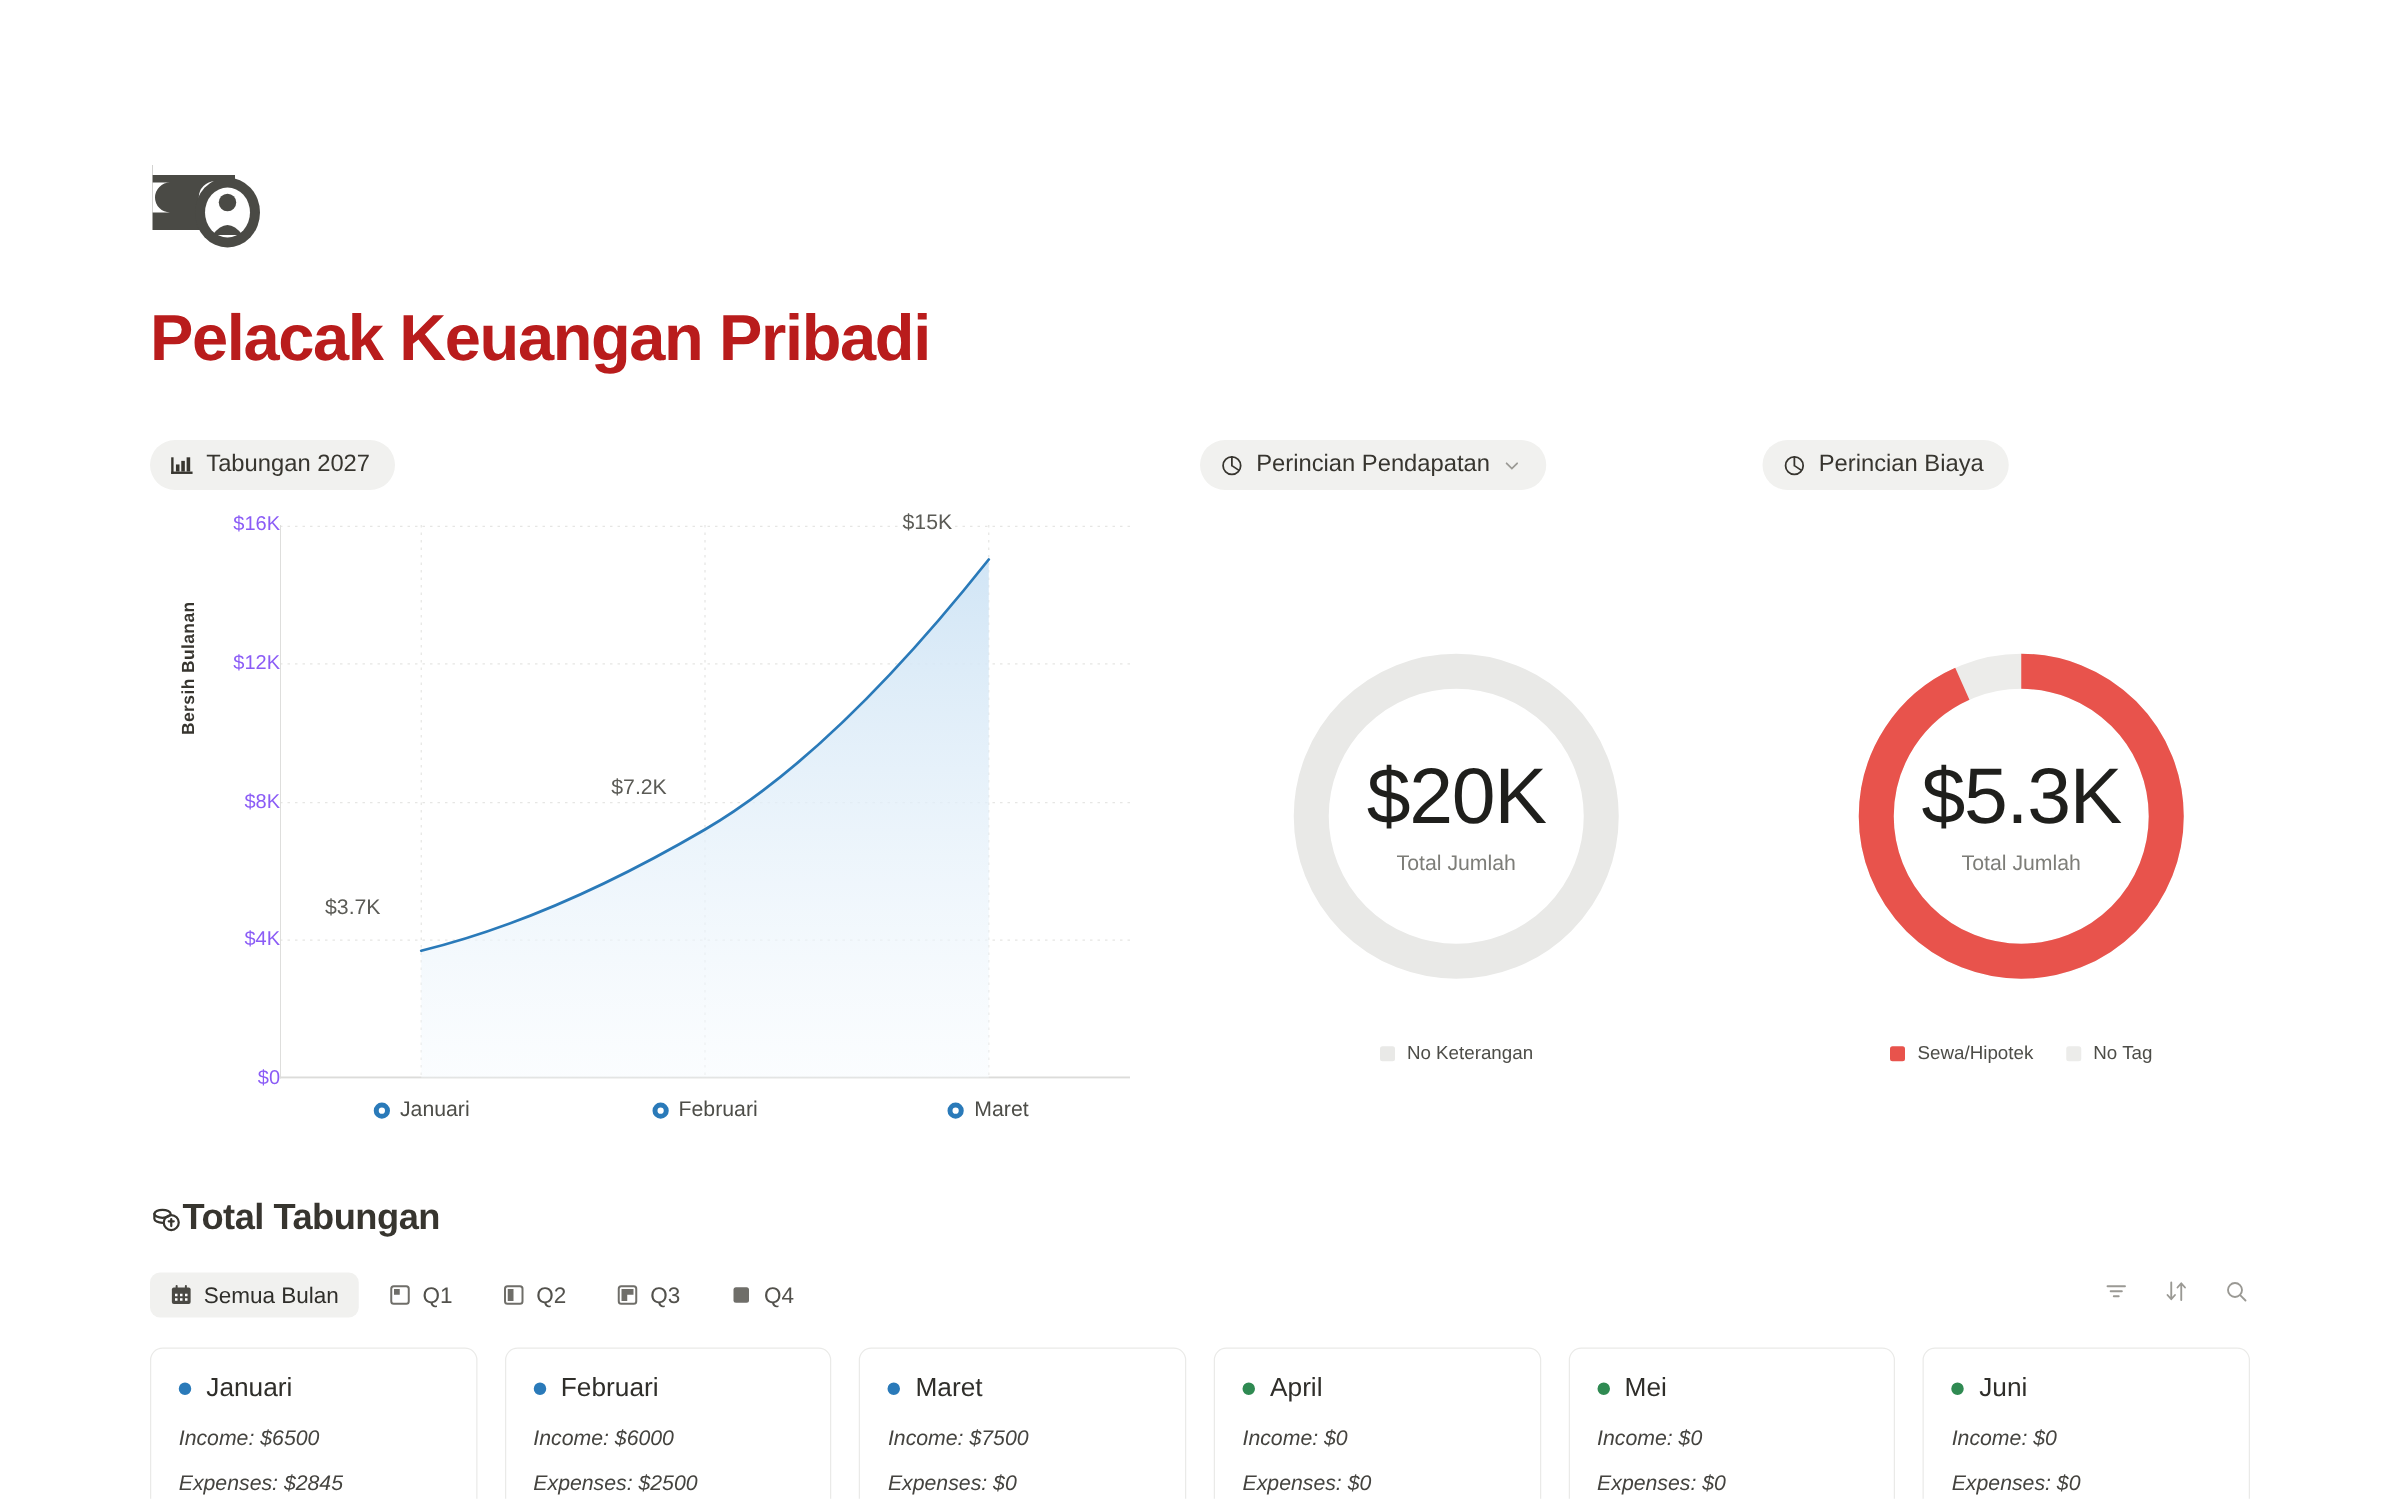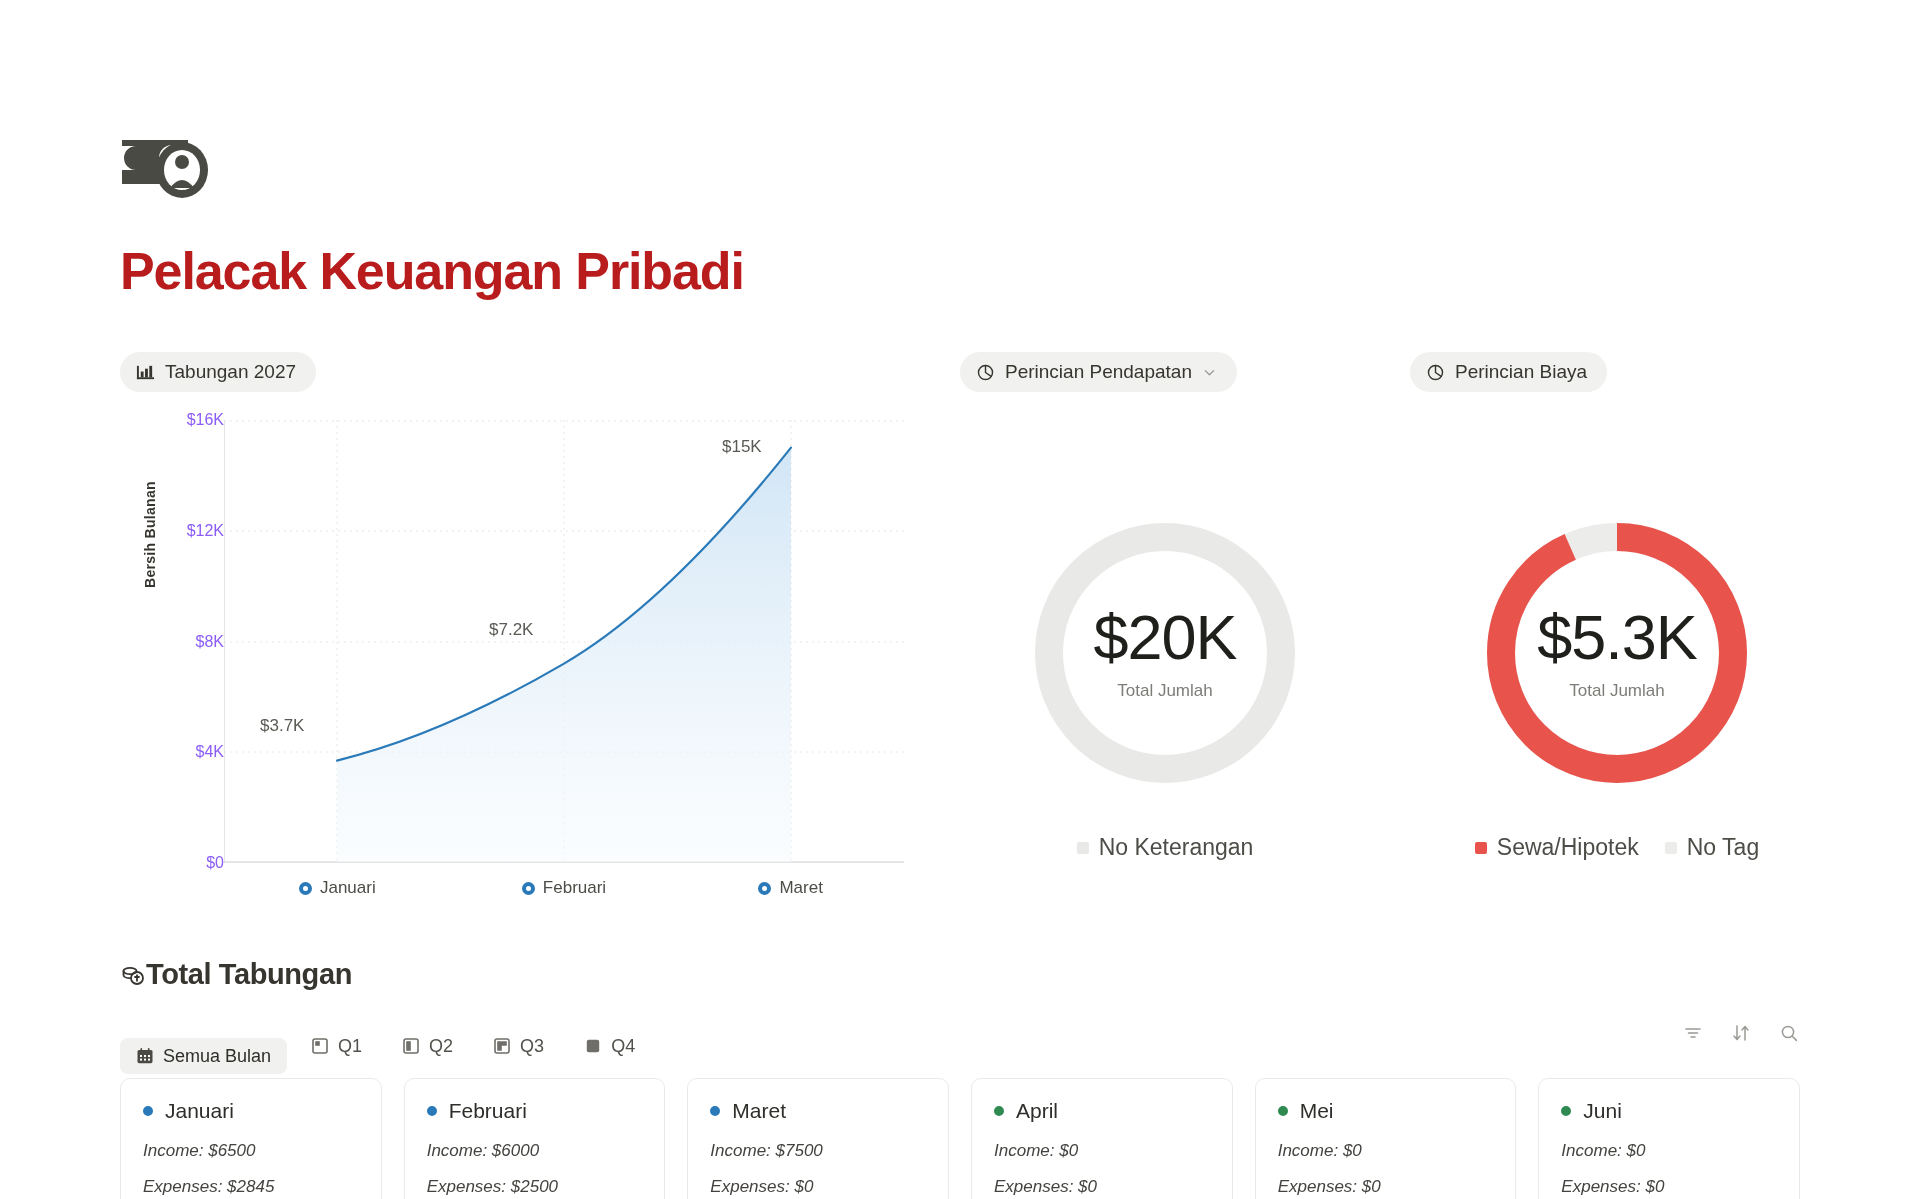--- a/index.html
+++ b/index.html
@@ -63,37 +63,37 @@
   .donut-wrap { position: absolute; width: 330px; }
   .donut { position: relative; width: 270px; height: 270px; margin: 0 auto; }
   .donut svg { display: block; }
   .donut-center {
     position: absolute; inset: 0; display: flex; flex-direction: column;
     align-items: center; justify-content: center;
   }
   .donut-value { font-size: 63px; font-weight: 400; color: #1f1f1c; letter-spacing: -1px; line-height: 1; }
   .donut-sub { font-size: 17px; color: #7d7d78; margin-top: 12px; }
   .legend { display: flex; align-items: center; justify-content: center; gap: 26px; margin-top: 46px; }
-  .legend-item { display: inline-flex; align-items: center; gap: 10px; font-size: 23px; color: #4d4d48; }
+  .legend-item { display: inline-flex; align-items: center; gap: 10px; font-size: 15px; color: #4d4d48; }
   .legend-swatch { width: 12px; height: 12px; border-radius: 2px; }
 
   
   .section-title {
     position: absolute; left: 120px; top: 958px;
     display: flex; align-items: center; 
     font-size: 29px; font-weight: 700; color: #37352f; letter-spacing: -.4px;
   }
   .tabs-row { position: absolute; left: 120px; top: 1018px; width: 1680px; height: 38px; }
   .tabs { display: flex; align-items: center; gap: 8px; }
   .tab {
     display: inline-flex; align-items: center; gap: 9px;
     height: 36px; padding: 0 16px; border-radius: 8px;
     font-size: 18px; color: #52514c; cursor: pointer; white-space: nowrap;
   }
-  .tab.active { background: #f1f1ef; color: #2f2e2a; margin-top: 20px; }
+  .tab.active { background: #f1f1ef; color: #2f2e2a; }
   .tab .ico { width: 18px; height: 18px; display: inline-flex; }
   .tools { position: absolute; right: 0; top: 4px; display: flex; align-items: center; gap: 26px; }
   .tool { width: 22px; height: 22px; cursor: pointer; }
 
   
   .cards { position: absolute; left: 120px; top: 1078px; width: 1680px; display: flex; gap: 22px; }
   .card {
     flex: 1; min-width: 0; height: 160px;
     border: 1px solid #eaeae8; border-radius: 10px; background: #fff;
     padding: 20px 22px;
@@ -207,21 +207,21 @@
         </g>
         <line x1="0" y1="0" x2="0" y2="443" stroke="#dcdcda" stroke-width="1.5"></line>
         <line x1="0" y1="442" x2="680" y2="442" stroke="#dcdcda" stroke-width="1.5"></line>
 
         <path d="M113,340.6 C 189,322 264,288 340,243.6 C 416,199 492,122 567,27.6 L567,442 L113,442 Z" fill="url(#areaGrad)"></path>
         <path d="M113,340.6 C 189,322 264,288 340,243.6 C 416,199 492,122 567,27.6" fill="none" stroke="#2a7ab9" stroke-width="2.2" stroke-linecap="round"></path>
       </svg>
 
       <div class="dlabel" style="left:36px; top:296px;">$3.7K</div>
       <div class="dlabel" style="left:265px; top:200px;">$7.2K</div>
-      <div class="dlabel" style="left:498px; top:-12px;margin-top:29px;">$15K</div>
+      <div class="dlabel" style="left:498px; top:-12px;">$15K</div>
     </div>
 
     <div class="xaxis">
       <div class="xitem">
         <span class="xdot"></span>
         <span>Januari</span>
       </div>
       <div class="xitem">
         <span class="xdot"></span>
         <span>Februari</span>

